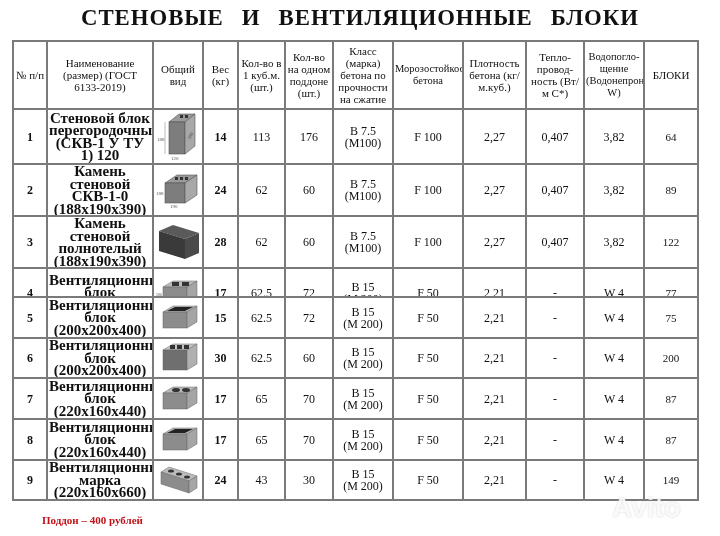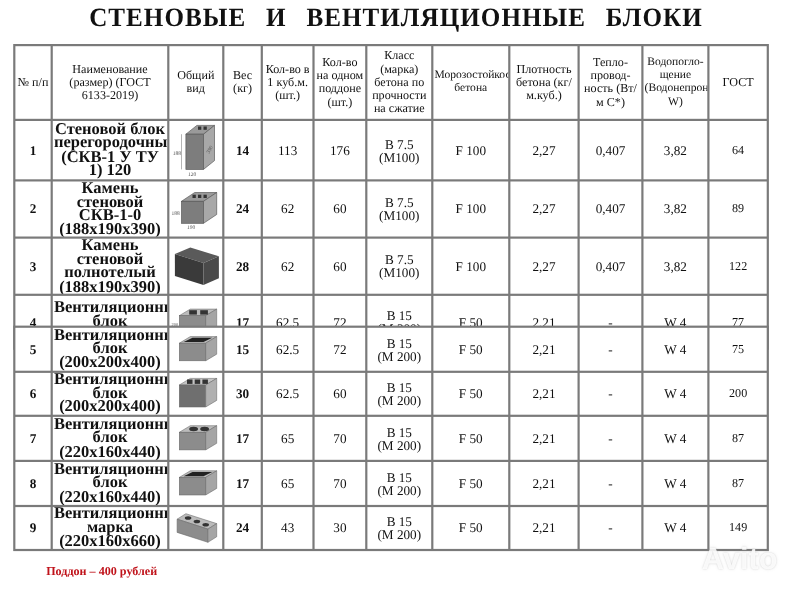--- a/index.html
+++ b/index.html
@@ -10,21 +10,21 @@
   th { font-weight:normal; font-size:11px; line-height:12px; }
   #t1 { top:40px; width:687px; }
   #t2 { top:296px; width:687px; }
   .bold { font-weight:bold; }
   .num { font-size:12px; }
   .price { font-weight:normal; font-size:11px; }
   .name { font-weight:bold; font-size:15px; line-height:12.5px; }
   .img { padding:0; }
   .img svg { display:block; margin:0 auto; }
   .footer { position:absolute; left:42px; top:514px; color:#c0131b; font-weight:bold; font-size:11px; }
-  .wm { position:absolute; left:612px; top:492px; font-family:"Liberation Sans",sans-serif; font-weight:bold; font-size:28px; color:rgba(255,255,255,0.85); text-shadow:0 0 2px rgba(160,160,160,0.5); letter-spacing:0px;margin-left:26px; }
+  .wm { position:absolute; left:612px; top:492px; font-family:"Liberation Sans",sans-serif; font-weight:bold; font-size:28px; color:rgba(255,255,255,0.85); text-shadow:0 0 2px rgba(160,160,160,0.5); letter-spacing:0px; }
 </style>
 </head>
 <body>
 
 <div class="title">СТЕНОВЫЕ И ВЕНТИЛЯЦИОННЫЕ БЛОКИ</div>
 
 <table id="t1">
   <colgroup>
     <col style="width:32px">
       <col style="width:104px">
@@ -45,21 +45,21 @@
     <th>Наименование (размер) (ГОСТ 6133-2019)</th>
     <th>Общий вид</th>
     <th>Вес (кг)</th>
     <th>Кол-во в 1 куб.м. (шт.)</th>
     <th>Кол-во на одном поддоне (шт.)</th>
     <th>Класс (марка) бетона по прочности на сжатие</th>
     <th style="font-size:10.5px">Морозостойкость бетона</th>
     <th>Плотность бетона (кг/м.куб.)</th>
     <th>Тепло-провод-ность (Вт/м С*)</th>
     <th style="font-size:10.5px">Водопогло-щение (Водонепроницаемость, W)</th>
-    <th>ГОСТ</th>
+    <th>БЛОКИ</th>
   </tr>
 
   <tr style="height:53px">
     <td class="bold num">1</td>
     <td class="name">Стеновой блок перегородочный (СКВ-1 У ТУ 1) 120</td>
     <td class="img">
       <svg width="46" height="50" viewBox="0 0 46 50">
         <polygon points="14,10 24,2 40,2 30,10" fill="#9a9a9a" stroke="#555" stroke-width="0.6"></polygon>
         <rect x="14" y="10" width="16" height="32" fill="#7d7d7d" stroke="#555" stroke-width="0.6"></rect>
         <polygon points="30,10 40,2 40,34 30,42" fill="#a8a8a8" stroke="#555" stroke-width="0.6"></polygon>

